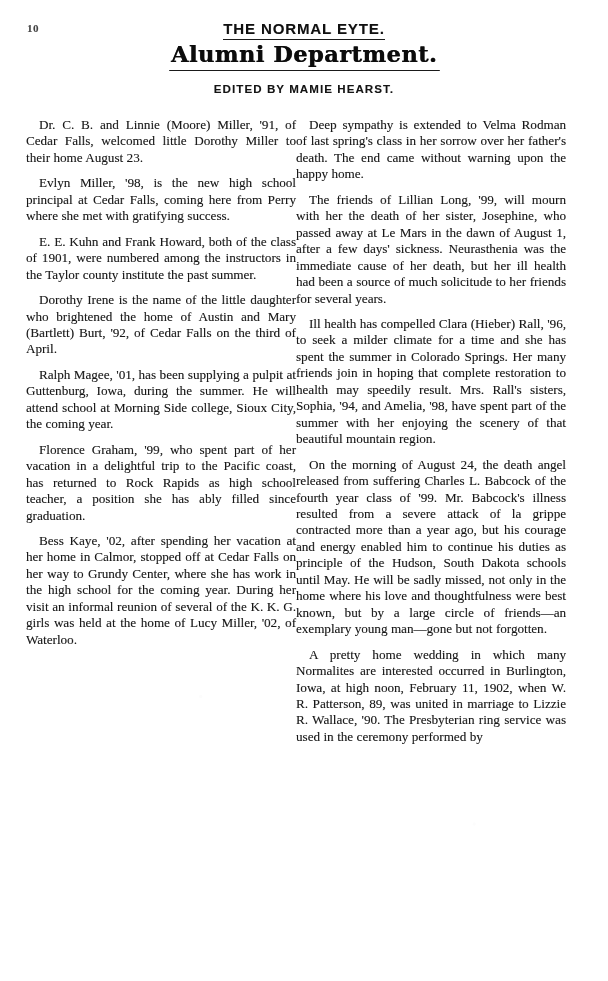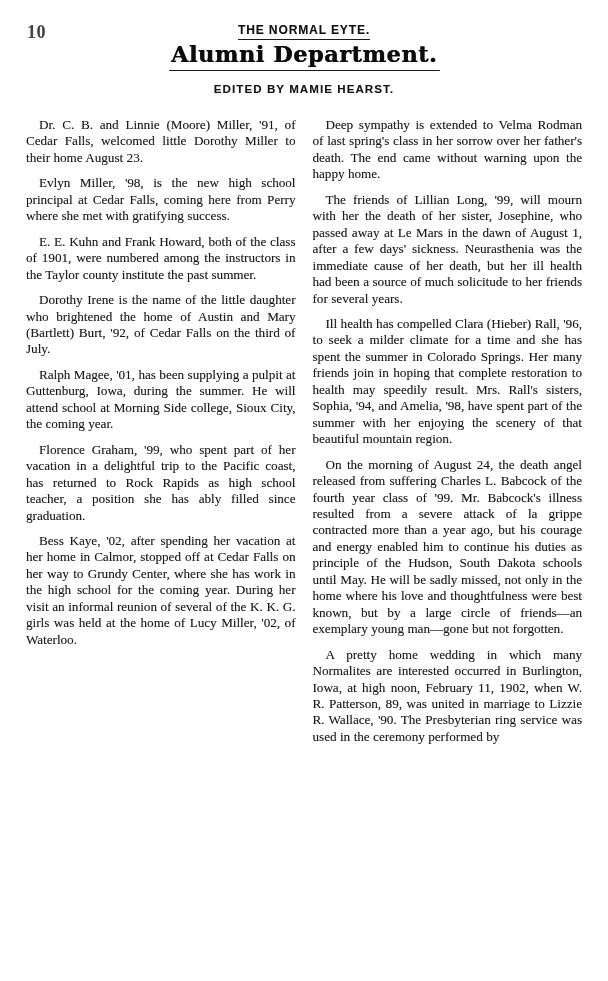--- a/index.html
+++ b/index.html
@@ -27,39 +27,39 @@
       radial-gradient(circle at 87% 47%, rgba(0,0,0,0.012) 0 1.4px, transparent 2px),
       radial-gradient(circle at 33% 71%, rgba(0,0,0,0.010) 0 1.3px, transparent 2px),
       radial-gradient(circle at 78% 84%, rgba(0,0,0,0.011) 0 1.2px, transparent 2px);
   }
 
   
   .folio {
     position: absolute;
     left: 27px;
     top: 22px;
-    font-size: 18px;
+    font-size: 11px;
     font-weight: 700;
     letter-spacing: 0.5px;
     color: #1b1b1b;
     opacity: 0.82;
   }
 
   .masthead {
     position: absolute;
     left: 0;
     top: 20px;
     width: 608px;
     text-align: center;
   }
 
   .running-head {
     display: inline-block;
     font-family: "Liberation Sans", "DejaVu Sans", sans-serif;
-    font-size: 12px;
+    font-size: 15px;
     font-weight: 700;
     letter-spacing: 0.9px;
     color: #101010;
     padding-bottom: 2px;
     border-bottom: 1.3px solid #1a1a1a;
   }
 
   .dept-title-wrap {
     text-align: center;
   }
@@ -88,21 +88,20 @@
   }
 
   
   .columns {
     position: absolute;
     top: 117px;
     left: 26px;
     width: 556px;
     height: 800px;
     display: flex;
-    gap: 17px;
   }
   .col {
     width: 270px;
   }
   .col p {
     margin: 0 0 9px 0;
     font-size: 13.1px;
     line-height: 16.45px;
     text-align: justify;
     text-justify: inter-word;
@@ -133,21 +132,21 @@
     </div>
     <div class="edited-by">EDITED BY MAMIE HEARST.</div>
   </div>
 
   <div class="columns">
 
     <div class="col">
       <p>Dr. C. B. and Linnie (Moore) Miller, '91, of Cedar Falls, welcomed little Dorothy Miller to their home August 23.</p>
       <p>Evlyn Miller, '98, is the new high school principal at Cedar Falls, coming here from Perry where she met with gratifying success.</p>
       <p>E. E. Kuhn and Frank Howard, both of the class of 1901, were numbered among the instructors in the Taylor county institute the past summer.</p>
-      <p>Dorothy Irene is the name of the little daughter who brightened the home of Austin and Mary (Bartlett) Burt, '92, of Cedar Falls on the third of July.</p>
+      <p>Dorothy Irene is the name of the little daughter who brightened the home of Austin and Mary (Bartlett) Burt, '92, of Cedar Falls on the third of April.</p>
       <p>Ralph Magee, '01, has been supplying a pulpit at Guttenburg, Iowa, during the summer. He will attend school at Morning Side college, Sioux City, the coming year.</p>
       <p>Florence Graham, '99, who spent part of her vacation in a delightful trip to the Pacific coast, has returned to Rock Rapids as high school teacher, a position she has ably filled since graduation.</p>
       <p>Bess Kaye, '02, after spending her vacation at her home in Calmor, stopped off at Cedar Falls on her way to Grundy Center, where she has work in the high school for the coming year. During her visit an informal reunion of several of the K. K. G. girls was held at the home of Lucy Miller, '02, of Waterloo.</p>
     </div>
 
     <div class="col">
       <p>Deep sympathy is extended to Velma Rodman of last spring's class in her sorrow over her father's death. The end came without warning upon the happy home.</p>
       <p>The friends of Lillian Long, '99, will mourn with her the death of her sister, Josephine, who passed away at Le Mars in the dawn of August 1, after a few days' sickness. Neurasthenia was the immediate cause of her death, but her ill health had been a source of much solicitude to her friends for several years.</p>
       <p>Ill health has compelled Clara (Hieber) Rall, '96, to seek a milder climate for a time and she has spent the summer in Colorado Springs. Her many friends join in hoping that complete restoration to health may speedily result. Mrs. Rall's sisters, Sophia, '94, and Amelia, '98, have spent part of the summer with her enjoying the scenery of that beautiful mountain region.</p>
       <p>On the morning of August 24, the death angel released from suffering Charles L. Babcock of the fourth year class of '99. Mr. Babcock's illness resulted from a severe attack of la grippe contracted more than a year ago, but his courage and energy enabled him to continue his duties as principle of the Hudson, South Dakota schools until May. He will be sadly missed, not only in the home where his love and thoughtfulness were best known, but by a large circle of friends—an exemplary young man—gone but not forgotten.</p>

